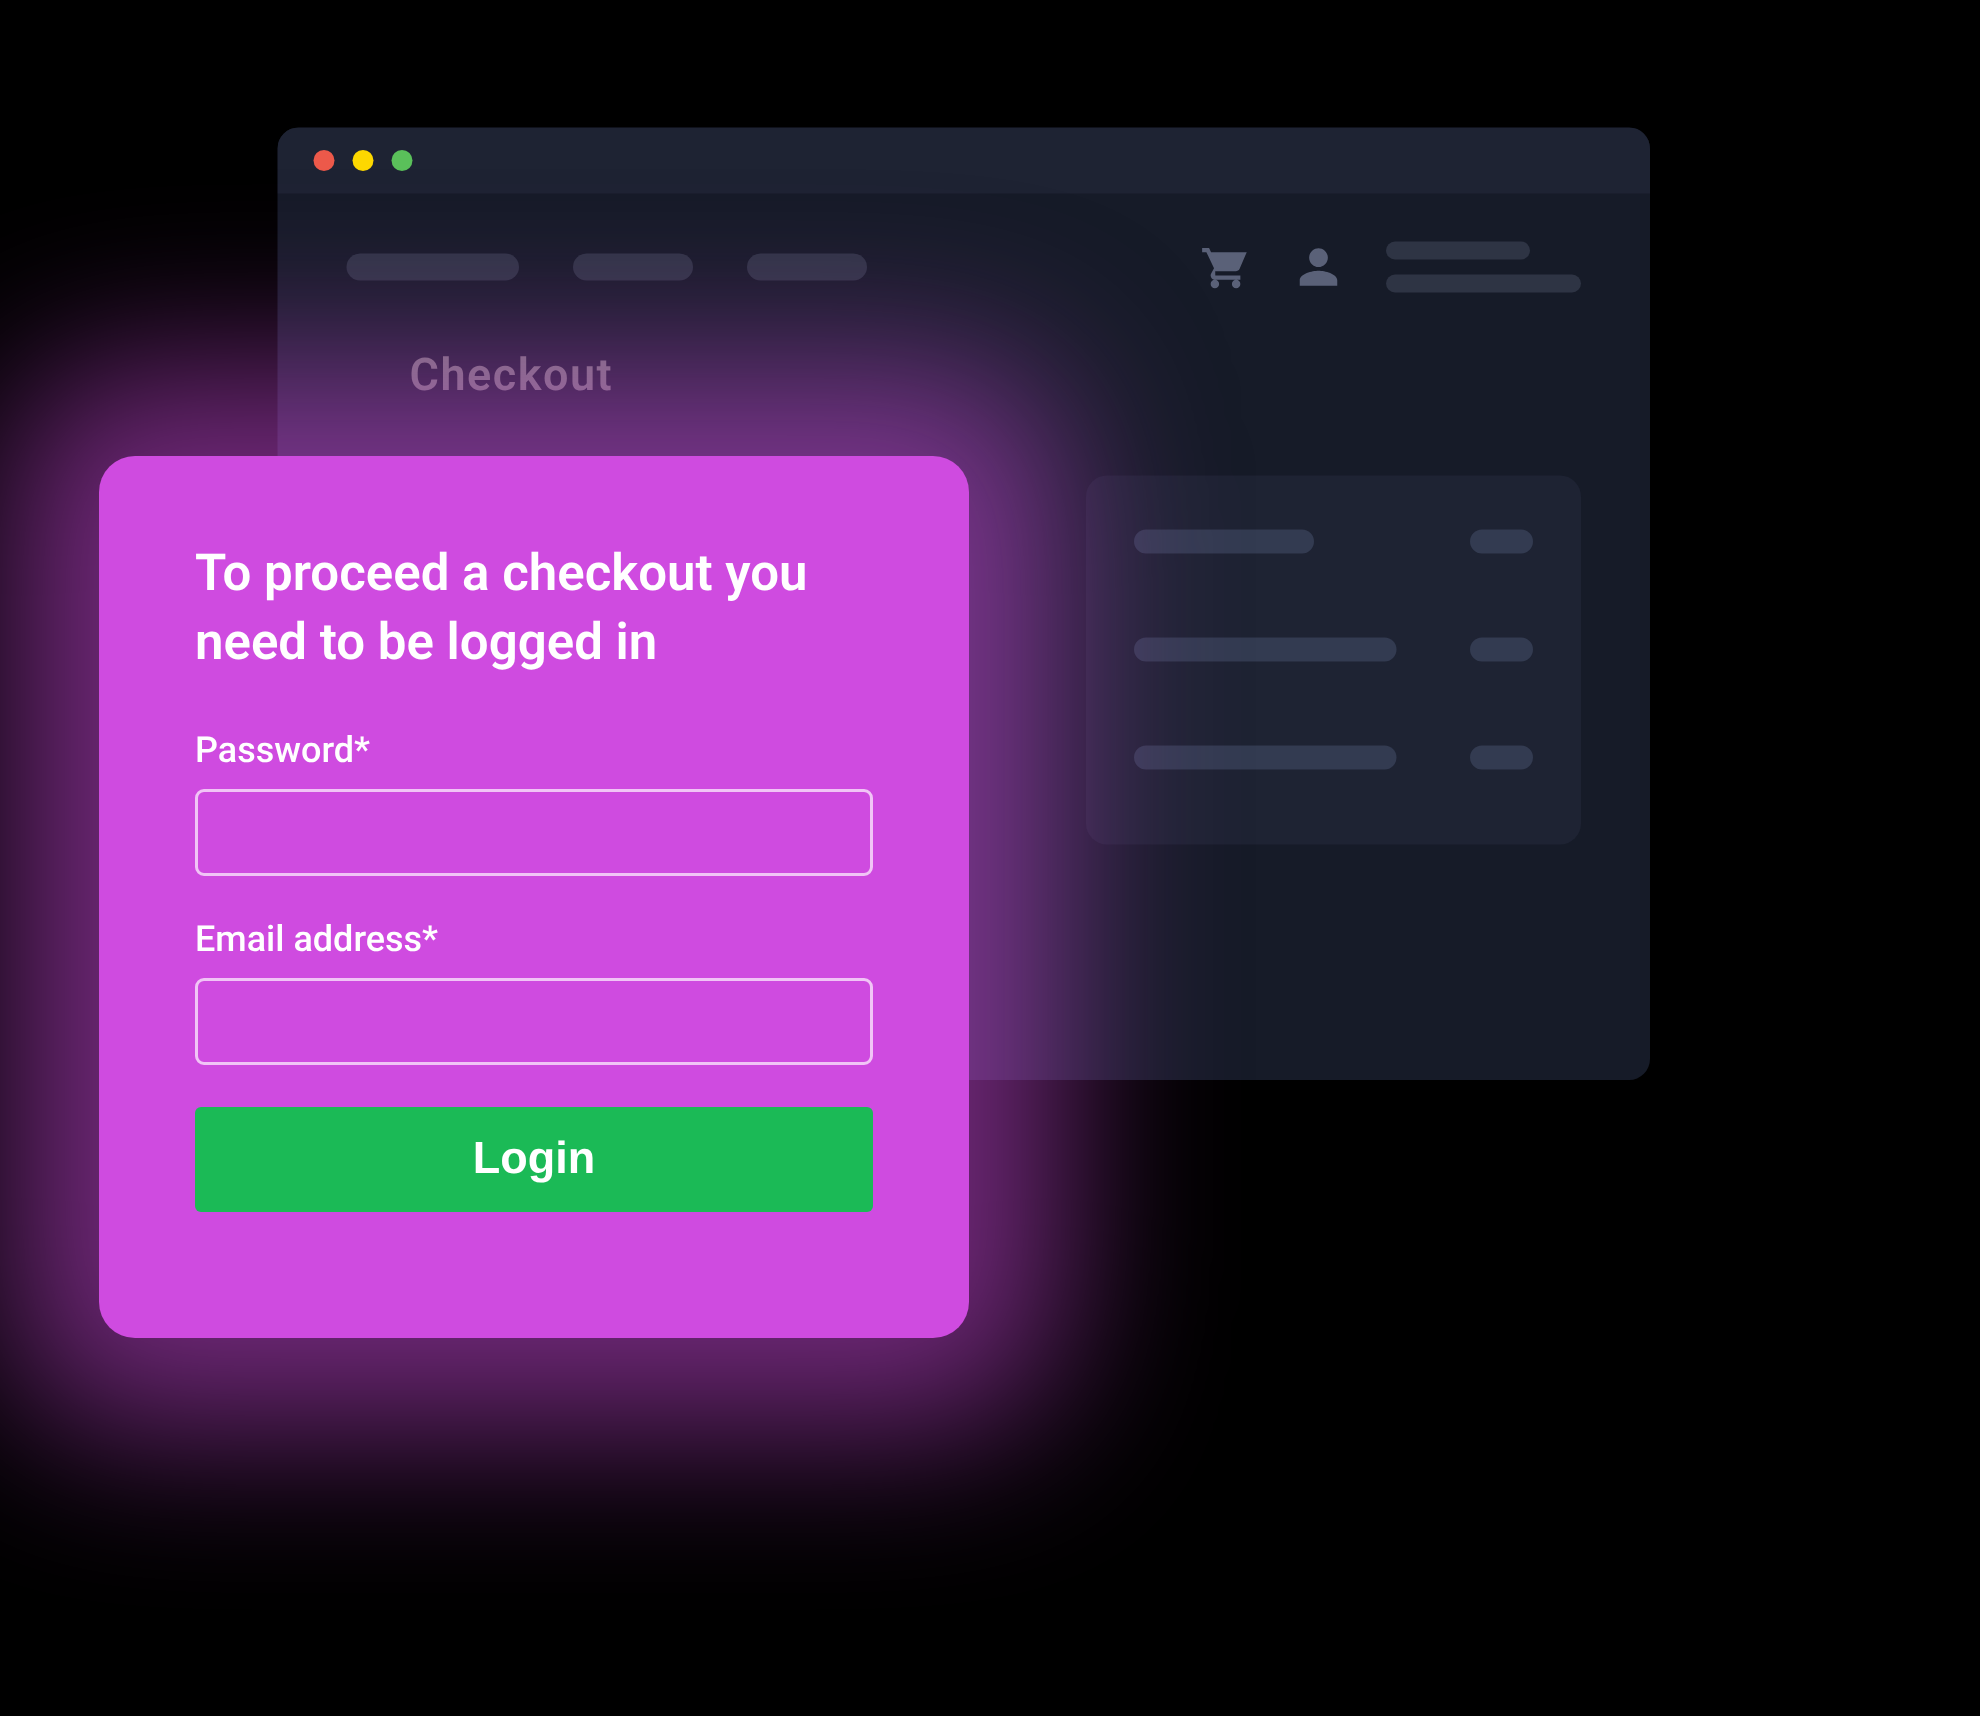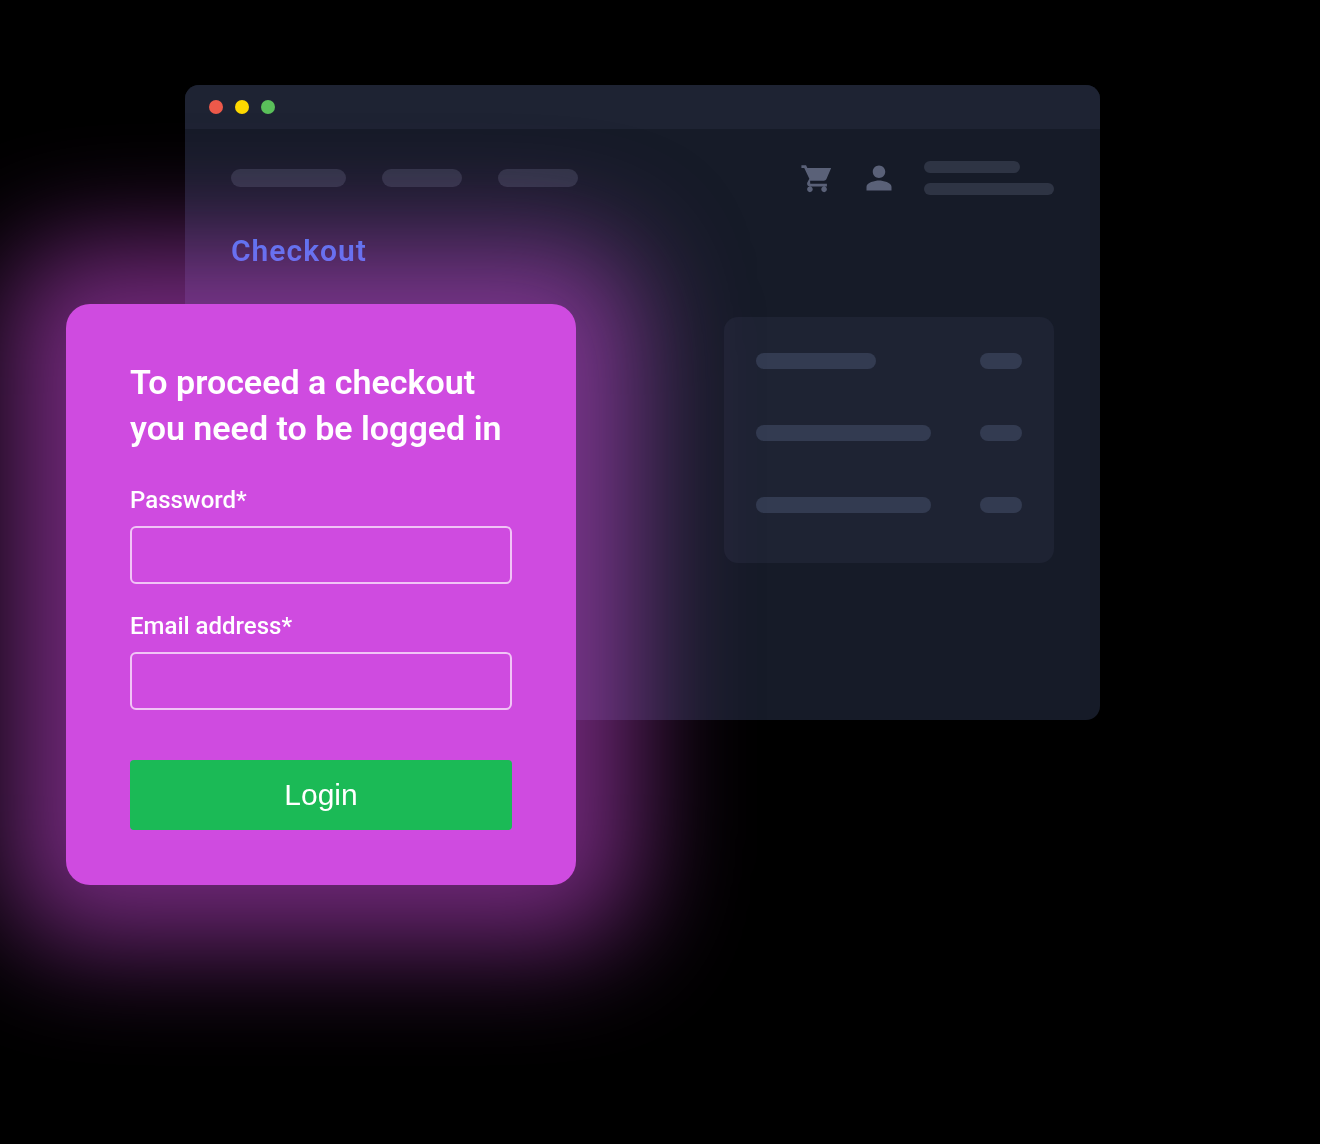--- a/index.html
+++ b/index.html
@@ -42,25 +42,26 @@
   .nav-pill.w3 { width: 80px; }
 
   .nav-right { display: flex; align-items: center; gap: 30px; }
   .icon { fill: #5A6178; }
   .lines { display: flex; flex-direction: column; gap: 10px; }
   .lines .ln { background: #2E3444; border-radius: 6px; height: 12px; }
   .ln.lg { width: 96px; }
   .ln.md { width: 130px; }
 
   .page-title {
-    color: #3b82f6;
+    color: #737373;
     font-size: 30px;
     font-weight: 600;
     letter-spacing: 1px;
     padding: 24px 46px 0;
+    margin-left: 42px;
   }
 
   
   .summary {
     position: absolute;
     right: 46px; top: 232px;
     width: 330px;
     background: #1E2333;
     border-radius: 14px;
     padding: 36px 32px;
@@ -73,24 +74,24 @@
   .sum-bar.price { width: 42px; }
   .sum-line { background: #333B51; border-radius: 6px; height: 10px; margin-top: 10px;}
   .sum-line.l1 { width: 190px; }
   .sum-line.l2 { width: 95px; }
   .sum-bar.title2 { width: 175px; }
 
   
   .popup {
     position: absolute;
     left: 66px; top: 304px;
-    width: 510px;
+    width: 580px;
     background: #CF4BE0;
     border-radius: 24px;
-    padding: 56px 64px 55px;
+    padding: 56px 64px 84px;
     box-shadow: 0 0 110px 60px rgba(207,75,224,0.55);
   }
   .popup h2 {
     color: #fff;
     font-size: 34px;
     line-height: 1.35;
     font-weight: 600;
     margin-bottom: 34px;
   }
   .field { margin-bottom: 28px; }
@@ -113,23 +114,23 @@
     outline: none;
   }
   .login-btn {
     width: 100%;
     height: 70px;
     background: #1BBA56;
     border: none;
     border-radius: 4px;
     color: #fff;
     font-size: 30px;
-    font-weight: 400;
+    font-weight: 700;
     cursor: pointer;
-    margin-top: 22px;
+    margin-top: 0;
   }
 </style>
 </head>
 <body>
 
 <div class="stage">
 
   <div class="window">
 
     <div class="titlebar">

